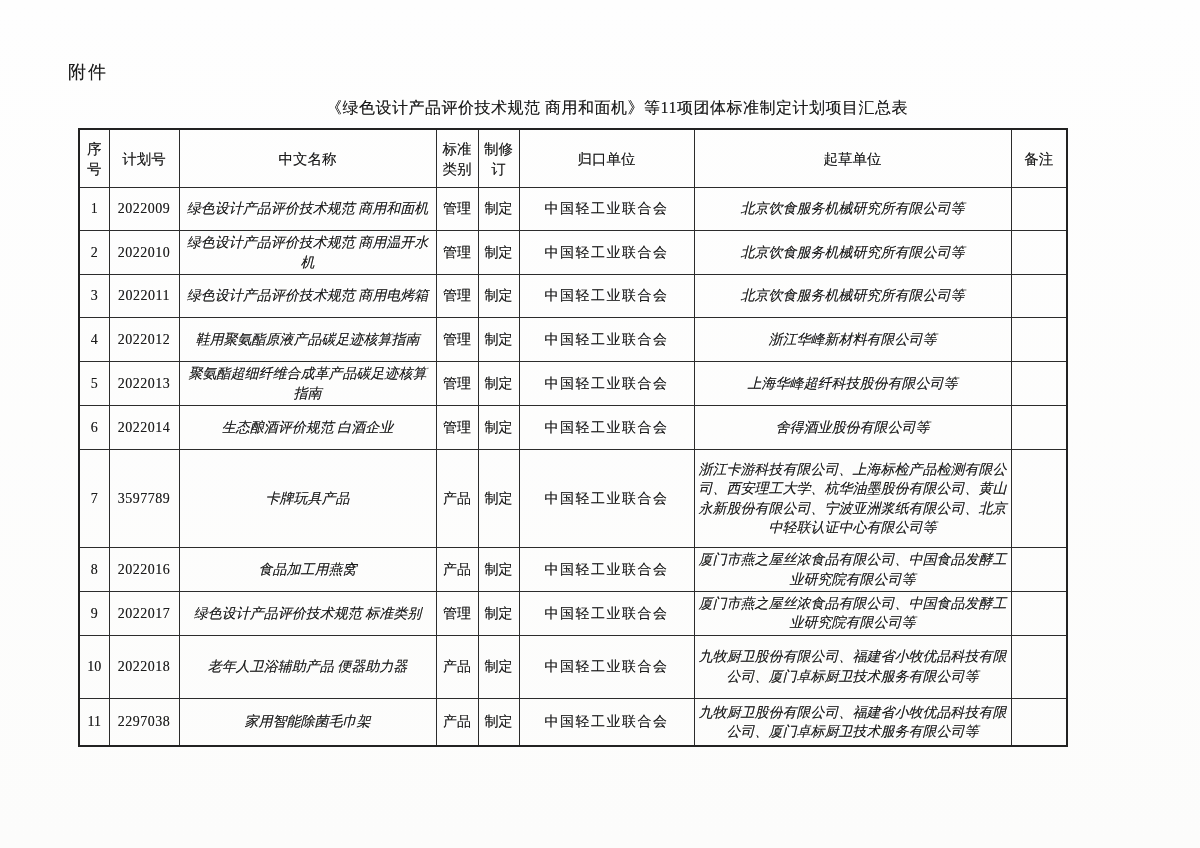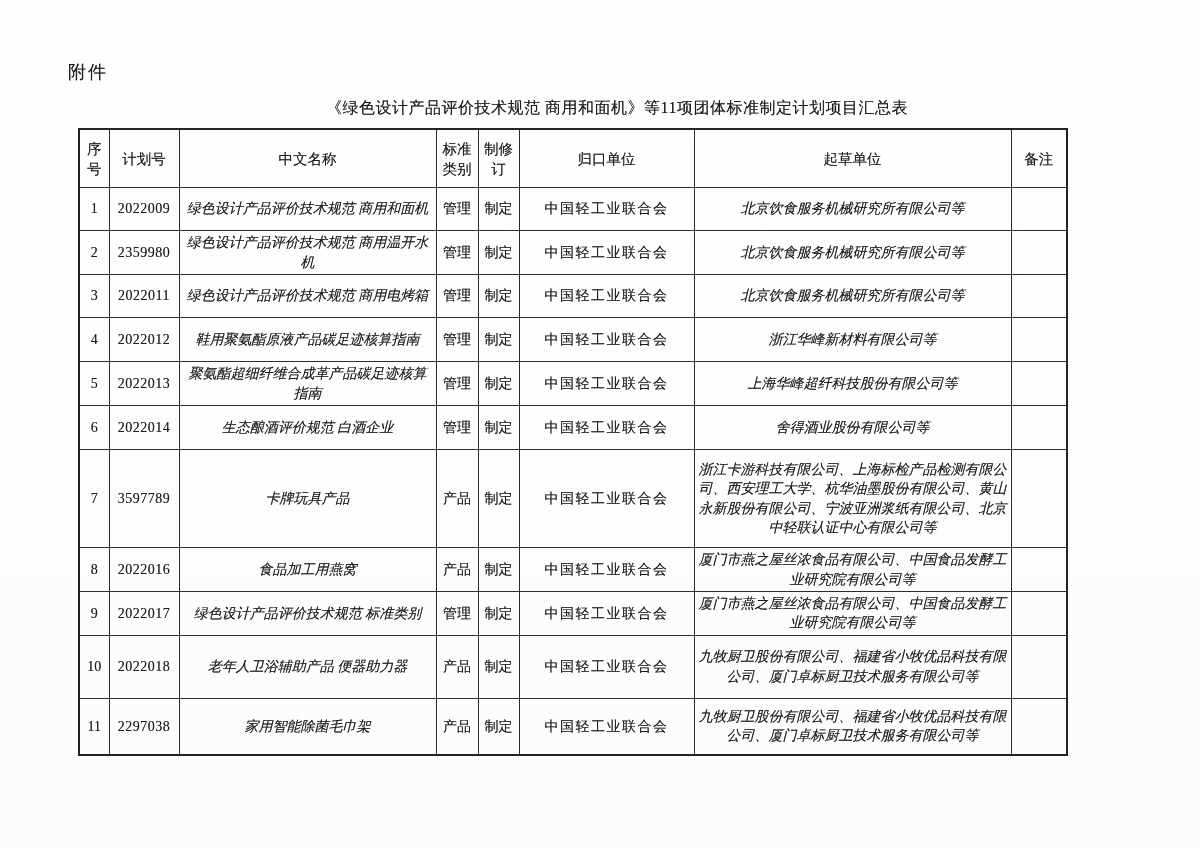--- a/index.html
+++ b/index.html
@@ -112,21 +112,21 @@
       <td class="cell-plan">2022009</td>
       <td class="cell-name">绿色设计产品评价技术规范 商用和面机</td>
       <td class="cell-cat">管理</td>
       <td class="cell-rev">制定</td>
       <td class="cell-unit">中国轻工业联合会</td>
       <td class="cell-draft">北京饮食服务机械研究所有限公司等</td>
       <td class="cell-remark"></td>
     </tr>
         <tr style="height: 44px;">
       <td class="cell-index">2</td>
-      <td class="cell-plan">2359980</td>
+      <td class="cell-plan">2022010</td>
       <td class="cell-name">绿色设计产品评价技术规范 商用温开水机</td>
       <td class="cell-cat">管理</td>
       <td class="cell-rev">制定</td>
       <td class="cell-unit">中国轻工业联合会</td>
       <td class="cell-draft">北京饮食服务机械研究所有限公司等</td>
       <td class="cell-remark"></td>
     </tr>
         <tr style="height: 43px;">
       <td class="cell-index">3</td>
       <td class="cell-plan">2022011</td>
@@ -200,21 +200,21 @@
         <tr style="height: 63px;">
       <td class="cell-index">10</td>
       <td class="cell-plan">2022018</td>
       <td class="cell-name">老年人卫浴辅助产品 便器助力器</td>
       <td class="cell-cat">产品</td>
       <td class="cell-rev">制定</td>
       <td class="cell-unit">中国轻工业联合会</td>
       <td class="cell-draft">九牧厨卫股份有限公司、福建省小牧优品科技有限公司、厦门卓标厨卫技术服务有限公司等</td>
       <td class="cell-remark"></td>
     </tr>
-        <tr style="height: 57px;">
+        <tr style="height: 48px;">
       <td class="cell-index">11</td>
       <td class="cell-plan">2297038</td>
       <td class="cell-name">家用智能除菌毛巾架</td>
       <td class="cell-cat">产品</td>
       <td class="cell-rev">制定</td>
       <td class="cell-unit">中国轻工业联合会</td>
       <td class="cell-draft">九牧厨卫股份有限公司、福建省小牧优品科技有限公司、厦门卓标厨卫技术服务有限公司等</td>
       <td class="cell-remark"></td>
     </tr>
       </tbody>

